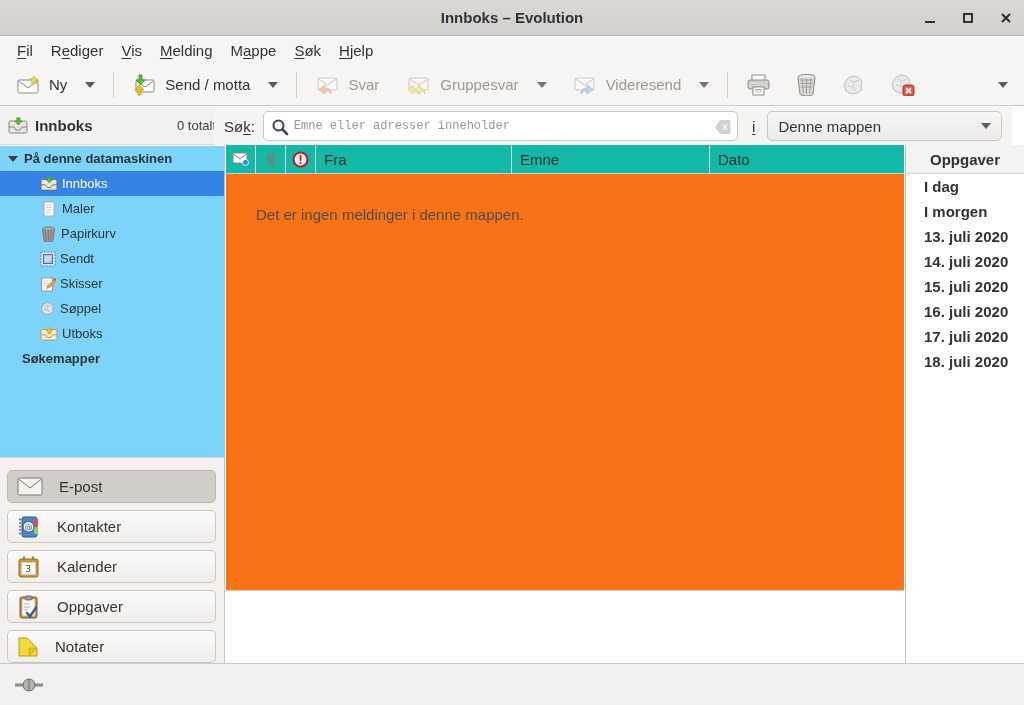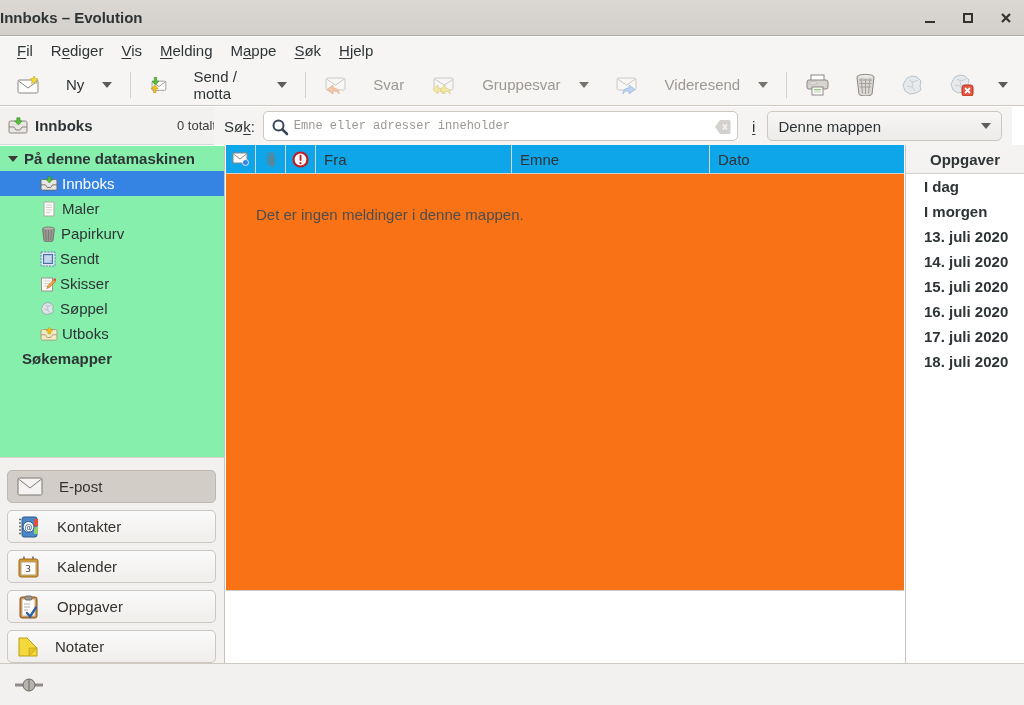--- a/index.html
+++ b/index.html
@@ -3,35 +3,35 @@
 <meta charset="utf-8">
 <style>
   * { margin:0; padding:0; box-sizing:border-box; }
   html,body { width:1024px; height:705px; }
   body { font-family:"Liberation Sans","DejaVu Sans",sans-serif; color:#2e3436; background:#fff; overflow:hidden; }
   #app { position:relative; width:1024px; height:705px; background:#fff; }
 
   
   .titlebar { position:absolute; left:0; top:0; width:1024px; height:36px;
     background:linear-gradient(#dbd7d3,#d3cfca); border-bottom:1px solid #b4ada5;
-    display:flex; align-items:center; justify-content:flex-start; }
+    display:flex; align-items:center; justify-content:center; }
   .titlebar .title { font-weight:bold; font-size:15px; color:#2e3436; }
   .winbtns { position:absolute; right:6px; top:0; height:36px; display:flex; align-items:center; gap:14px; }
   .winbtn { width:24px; height:24px; display:flex; align-items:center; justify-content:center; cursor:default; }
 
   
   .menubar { position:absolute; left:0; top:37px; width:1024px; height:27px; background:#f6f5f4;
     display:flex; align-items:center; padding-left:8px; font-size:15px; }
   .menu-item { padding:3px 9px; cursor:default; }
   .ak { text-decoration:underline; text-underline-offset:2px; }
 
   
   .toolbar { position:absolute; left:0; top:64px; width:1024px; height:42px; background:#f6f5f4;
     border-bottom:1px solid #cdc7c2; display:flex; align-items:center; padding:0 8px; font-size:15px; }
-  .tbtn { display:flex; align-items:center; gap:26px; padding:5px 8px; border-radius:4px; cursor:default; }
+  .tbtn { display:flex; align-items:center; gap:9px; padding:5px 8px; border-radius:4px; cursor:default; }
   .tbtn .lbl { color:#2e3436; }
   .tbtn.disabled .lbl { color:#9c9892; }
   .tbtn.disabled svg { opacity:.55; }
   .tsep { width:1px; height:26px; background:#d5d0cb; margin:0 10px; }
   .chev { width:0; height:0; border-left:5px solid transparent; border-right:5px solid transparent;
     border-top:6px solid #5e5c58; margin-left:8px; }
   .chev.dim { border-top-color:#77736e; }
   .spacer { flex:1; }
 
   
@@ -46,40 +46,40 @@
   .search-entry input { border:none; outline:none; width:100%; font-size:12px; font-family:Liberation Mono, monospace; color:#2e3436; background:transparent; }
   .search-entry input::placeholder { color:#9b9791; }
   .se-icon { position:absolute; left:7px; top:6px; }
   .se-clear { position:absolute; right:6px; top:7px; }
   .scope-label { margin-left:14px; }
   .combo { margin-left:12px; width:236px; height:30px; background:linear-gradient(#f7f6f5,#edebe9);
     border:1px solid #cdc7c2; border-radius:5px; display:flex; align-items:center; padding:0 10px; }
   .combo .chev { margin-left:auto; }
 
   
-  .tree { position:absolute; left:0; top:146px; width:225px; height:311px; background:#86efac;
-    border-right:1px solid #c9c2bb; font-size:15px; }
+  .tree { position:absolute; left:0; top:146px; width:225px; height:311px; background:#7dd3fc;
+    border-right:1px solid #c9c2bb; font-size:13px; }
   .trow { height:25px; display:flex; align-items:center; cursor:default; }
   .trow .expander { width:0; height:0; border-left:5px solid transparent; border-right:5px solid transparent;
     border-top:6px solid #3d3a36; margin:0 6px 0 8px; }
   .trow.root .tlabel, .trow.group .tlabel { font-weight:bold; }
   .trow.child { padding-left:40px; }
   .trow.child .tlabel { margin-left:4px; }
   .trow.group { padding-left:22px; }
   .trow.selected { background:#3584e4; color:#fff; }
   .switcher { position:absolute; left:0; top:457px; width:225px; height:206px; background:#f2f1f0;
     border-right:1px solid #c9c2bb; border-top:1px solid #d8d3ce; padding:12px 7px; }
   .swbtn { width:209px; height:33px; margin-bottom:7px; border:1px solid #cdc7c2; border-radius:5px;
     background:linear-gradient(#fbfafa,#f0eeec); display:flex; align-items:center; padding:0 9px; font-size:15px; cursor:default; }
   .swbtn.selected { background:#d2cdc7; border-color:#bfb8b1; }
   .swbtn .swlbl { margin-left:16px; color:#35322e; }
 
   
   .list-headers { position:absolute; left:226px; top:145px; width:678px; height:29px; display:flex;
-    background:#0ea5e9; border-bottom:1px solid #d5d0cb; font-size:15px; }
+    background:#14b8a6; border-bottom:1px solid #d5d0cb; font-size:15px; }
   .hcell { border-right:1px solid #d9d4cf; display:flex; align-items:center; padding-left:8px; color:#2e3436; }
   .hcell.icon { justify-content:center; padding-left:0; }
   .list-body { position:absolute; left:226px; top:174px; width:678px; height:416px; background:#f97316; }
   .empty-text { position:absolute; left:30px; top:32px; font-size:15px; color:#4d4d4d; }
   .preview-split { position:absolute; left:226px; top:590px; width:678px; height:1px; background:#cfc9c3; }
   .preview-pane { position:absolute; left:226px; top:591px; width:678px; height:72px; background:#fff; }
 
   
   .tasks { position:absolute; left:905px; top:145px; width:119px; height:518px; background:#fff;
     border-left:1px solid #c9c2bb; }

